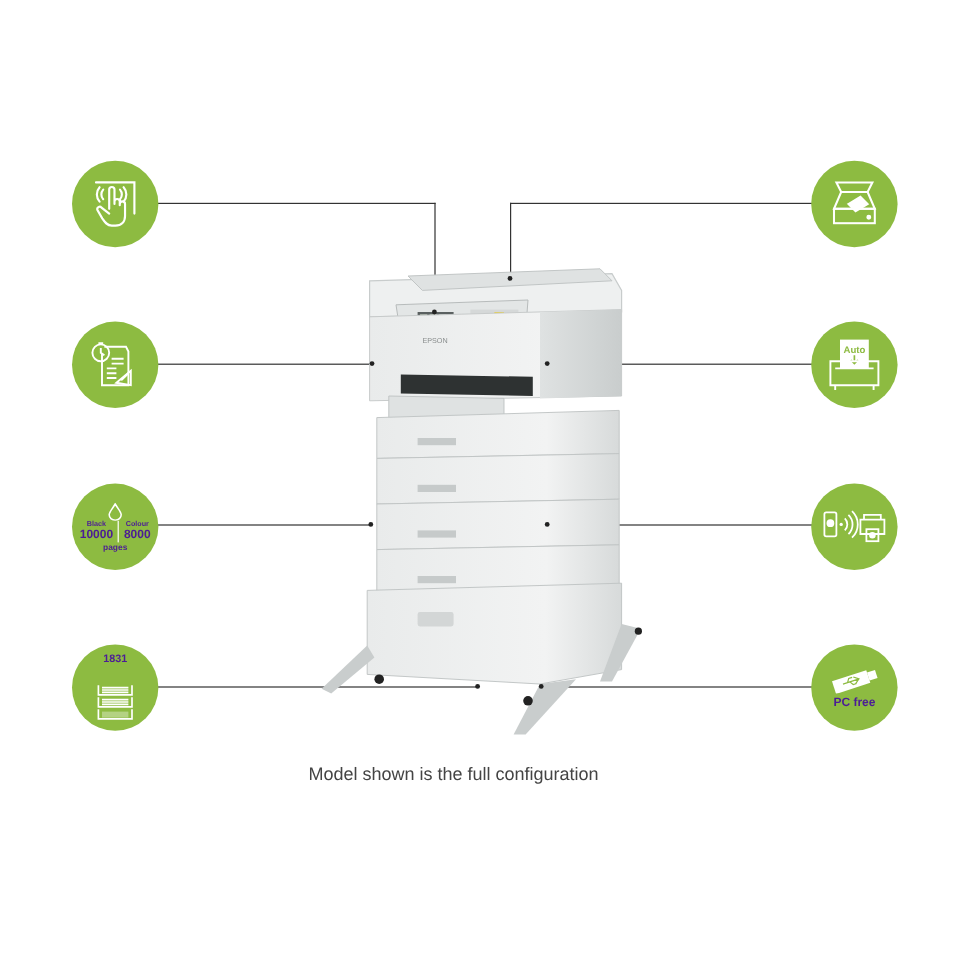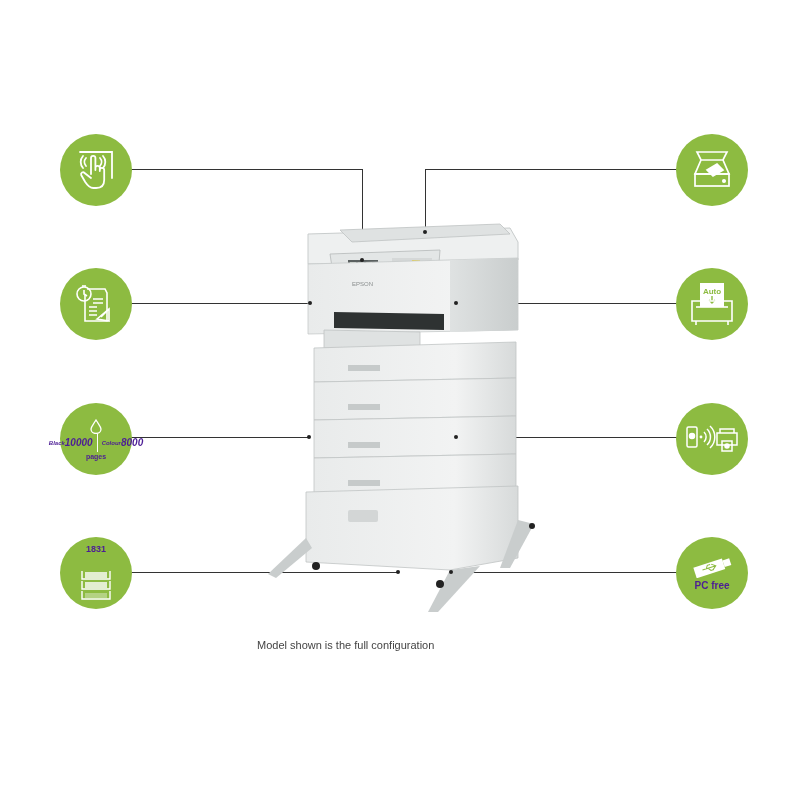--- a/index.html
+++ b/index.html
@@ -1,25 +1,25 @@
 <!DOCTYPE html>
 <html><head>
   <meta charset="utf-8">
   <style>
     html, body { margin:0; padding:0; background:#ffffff; }
     body { width:800px; height:800px; position:relative; overflow:hidden; font-family:"Liberation Sans", sans-serif; }
     .badge { position:absolute; width:72px; height:72px; border-radius:50%; background:#8dbb41; display:flex; align-items:center; justify-content:center; color:#4c1d95; }
     .badge svg { display:block; }
     .line { position:absolute; background:#333; }
     .dot { position:absolute; width:4px; height:4px; border-radius:50%; background:#222; }
-    .caption { position:absolute; left:257px; top:639px; font-size:11px; line-height:13px; color:#444; }
+    .caption { position:absolute; left:257px; top:639px; font-size:15px; line-height:13px; color:#444; }
     .caption div { white-space:nowrap; }
     .ink-stack { display:flex; flex-direction:column; align-items:center; }
     .ink-row { display:flex; align-items:center; gap:2px; }
-    .ink-col { display:flex; flex-direction:row; align-items:center;font-style:italic; }
+    .ink-col { display:flex; flex-direction:column; align-items:center; }
     .ink-small { font-size:6px; font-weight:bold; }
     .ink-big { font-size:10px; font-weight:bold; }
     .ink-sep { width:1px; height:18px; background:#fff; margin:0 2px; }
     .ink-pages { font-size:7px; font-weight:bold; margin-top:1px; }
     .tray-count { font-size:9px; font-weight:bold; margin-bottom:16px; }
     .pc-free { font-size:10px; font-weight:bold; margin-top:2px; }
     .auto-label { font-size:8px; font-weight:bold; fill:#8dbb41; }
     
     .printer { position:absolute; }
   </style>

